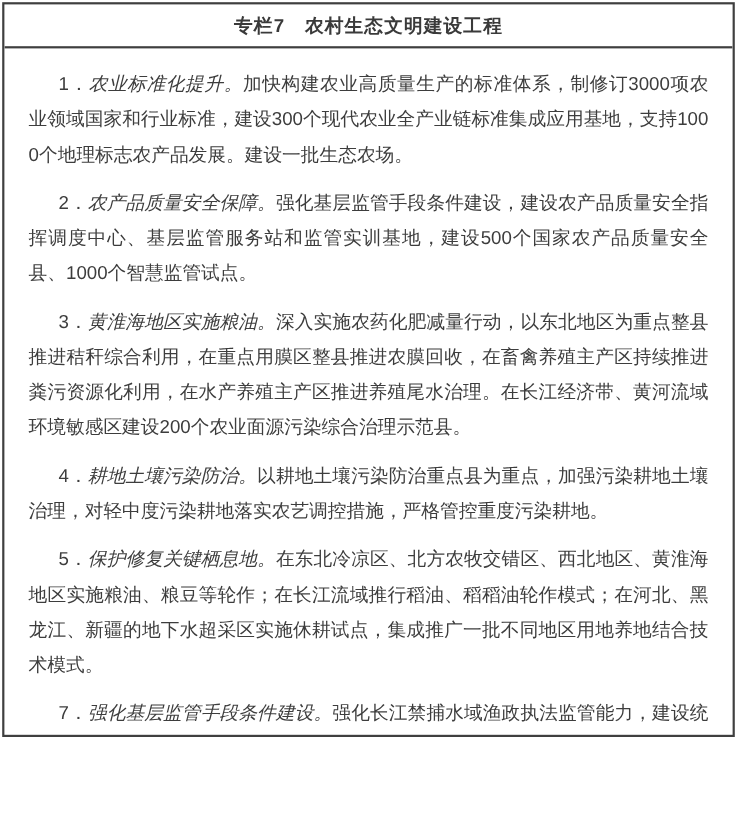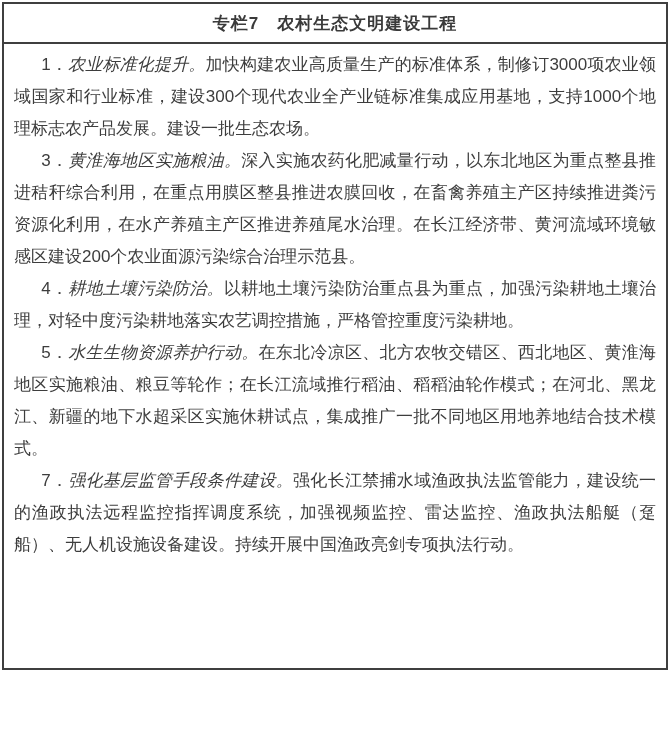--- a/index.html
+++ b/index.html
@@ -42,21 +42,21 @@
     box-sizing: border-box;
     flex: 1 1 auto;
     padding: 5px 10px 4px 10px;
     font-size: 17px;
     line-height: 32px;
     text-align: justify;
     text-justify: inter-ideograph;
     overflow: hidden;
   }
   .panel-body p {
-    margin: 0;
+    margin: 12px;
     padding: 0;
     text-indent: 1.6em;
     word-break: break-all;
   }
   .num {
     font-style: normal;
   }
   .lead {
     font-style: italic;
   }
@@ -69,25 +69,26 @@
 
 <div class="page">
   <div class="panel">
 
     <div class="panel-title">专栏7　农村生态文明建设工程</div>
 
     <div class="panel-body">
 
       <p><span class="num">1．</span><span class="lead">农业标准化提升。</span><span class="item-text">加快构建农业高质量生产的标准体系，制修订3000项农业领域国家和行业标准，建设300个现代农业全产业链标准集成应用基地，支持1000个地理标志农产品发展。建设一批生态农场。</span></p>
 
+      <p><span class="num">2．</span><span class="lead">农产品质量安全保障。</span><span class="item-text">强化基层监管手段条件建设，建设农产品质量安全指挥调度中心、基层监管服务站和监管实训基地，建设500个国家农产品质量安全县、1000个智慧监管试点。</span></p>
 
       <p><span class="num">3．</span><span class="lead">黄淮海地区实施粮油。</span><span class="item-text">深入实施农药化肥减量行动，以东北地区为重点整县推进秸秆综合利用，在重点用膜区整县推进农膜回收，在畜禽养殖主产区持续推进粪污资源化利用，在水产养殖主产区推进养殖尾水治理。在长江经济带、黄河流域环境敏感区建设200个农业面源污染综合治理示范县。</span></p>
 
       <p><span class="num">4．</span><span class="lead">耕地土壤污染防治。</span><span class="item-text">以耕地土壤污染防治重点县为重点，加强污染耕地土壤治理，对轻中度污染耕地落实农艺调控措施，严格管控重度污染耕地。</span></p>
 
-      <p><span class="num">5．</span><span class="lead">水生生物资源养护行动。</span><span class="item-text">在东北冷凉区、北方农牧交错区、西北地区、黄淮海地区实施粮油、粮豆等轮作；在长江流域推行稻油、稻稻油轮作模式；在河北、黑龙江、新疆的地下水超采区实施休耕试点，集成推广一批不同地区用地养地结合技术模式。</span></p>
+      <p><span class="num">5．</span><span class="lead">保护修复关键栖息地。</span><span class="item-text">在东北冷凉区、北方农牧交错区、西北地区、黄淮海地区实施粮油、粮豆等轮作；在长江流域推行稻油、稻稻油轮作模式；在河北、黑龙江、新疆的地下水超采区实施休耕试点，集成推广一批不同地区用地养地结合技术模式。</span></p>
 
 
       <p><span class="num">7．</span><span class="lead">强化基层监管手段条件建设。</span><span class="item-text">强化长江禁捕水域渔政执法监管能力，建设统一的渔政执法远程监控指挥调度系统，加强视频监控、雷达监控、渔政执法船艇（趸船）、无人机设施设备建设。持续开展中国渔政亮剑专项执法行动。</span></p>
 
     </div>
   </div>
 </div>
 
 </body></html>

